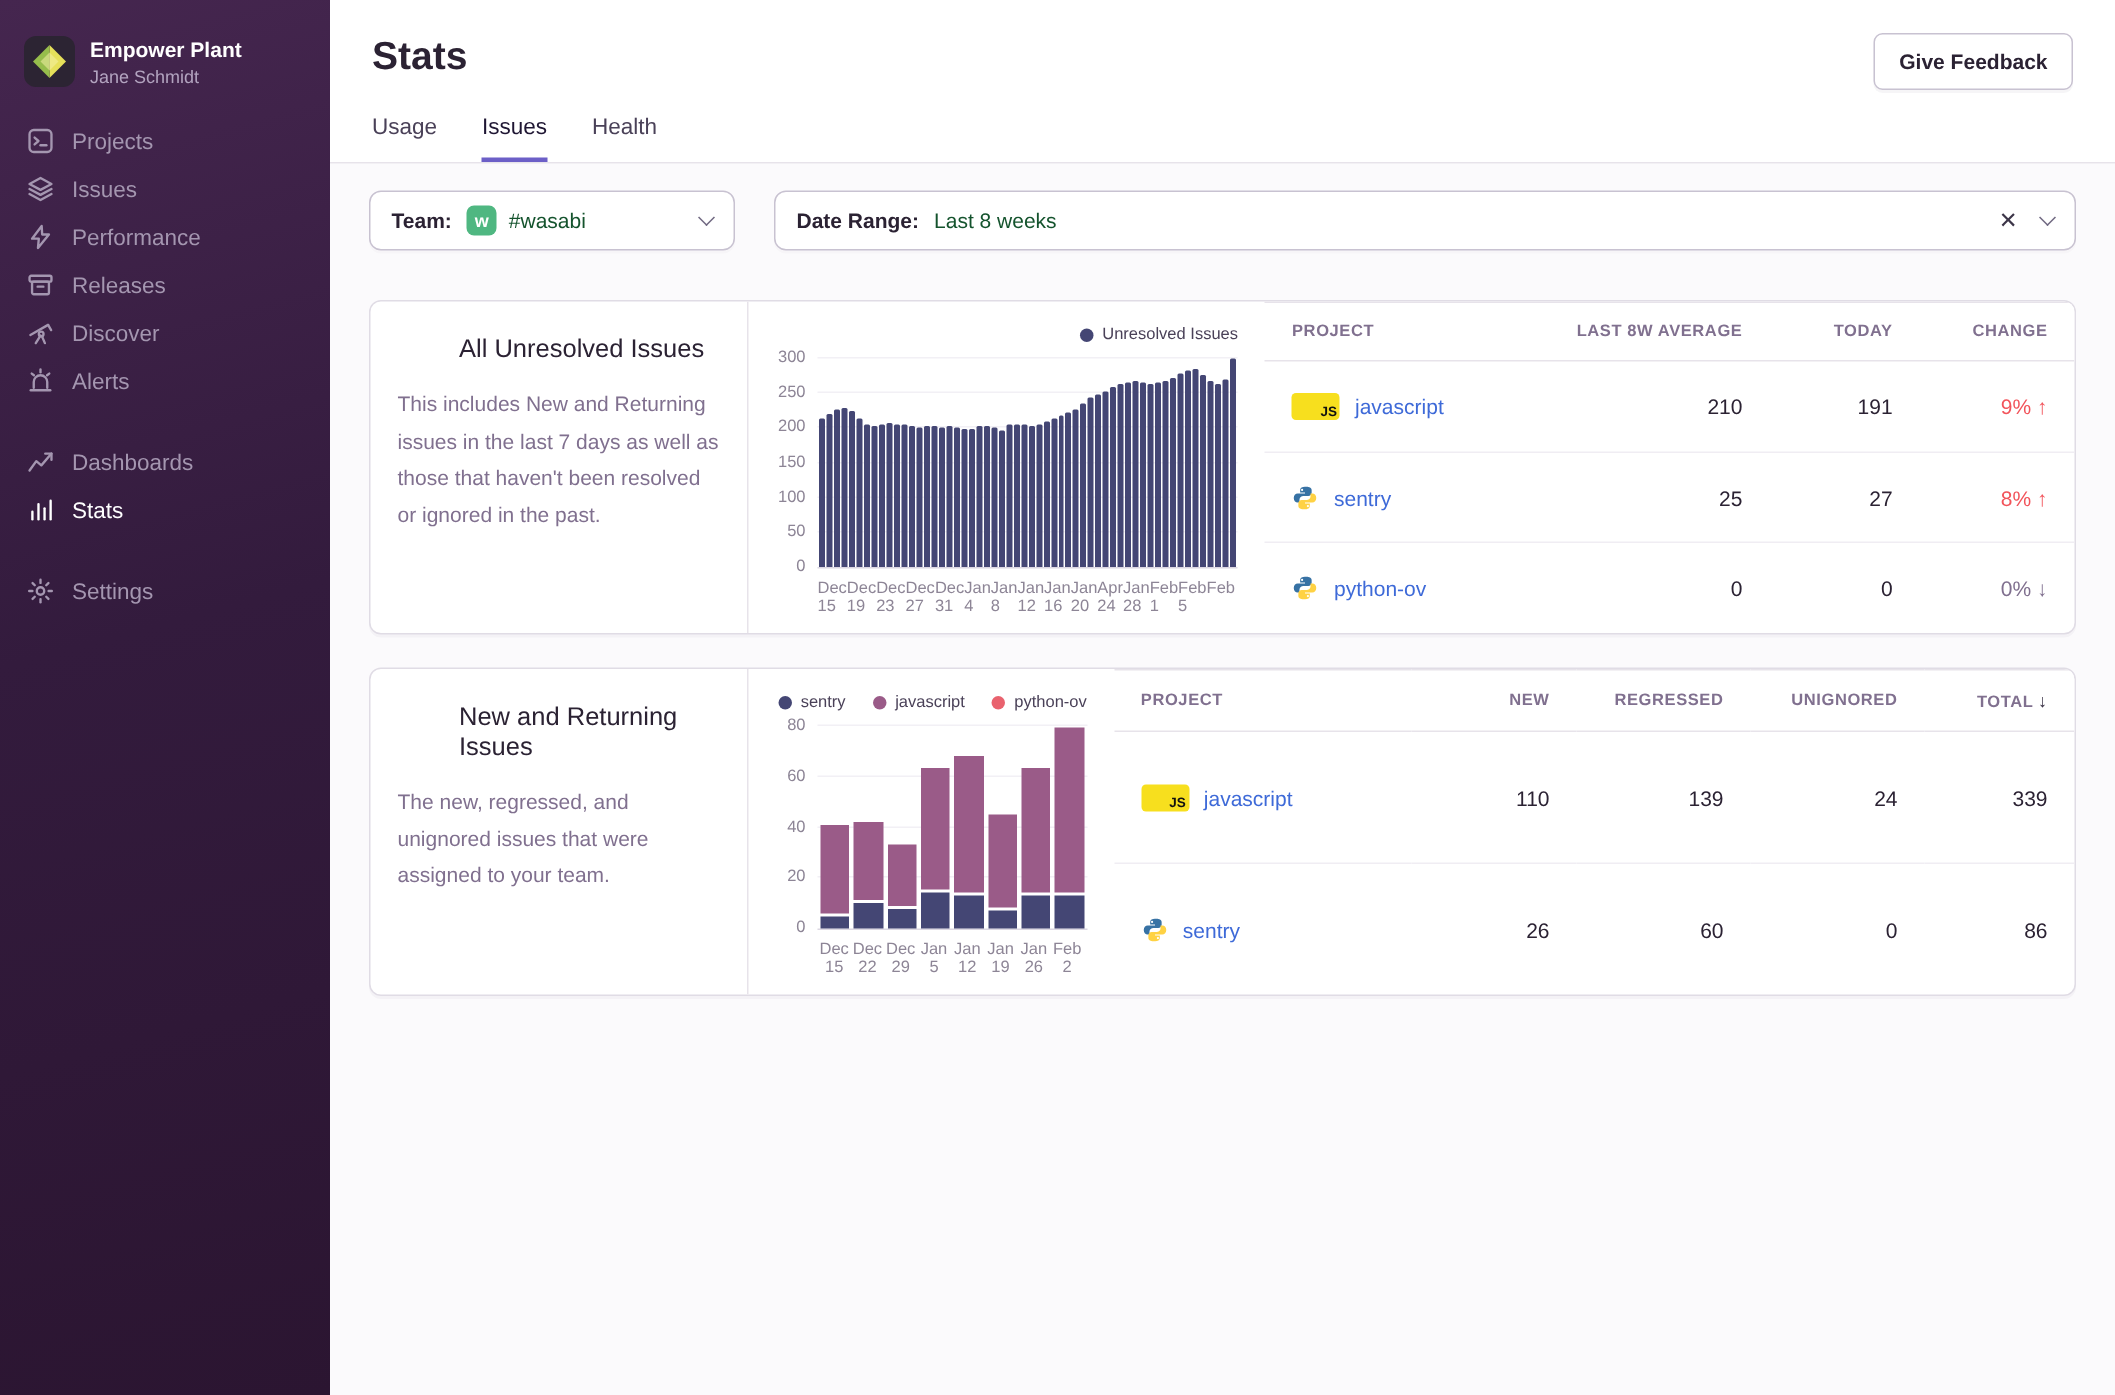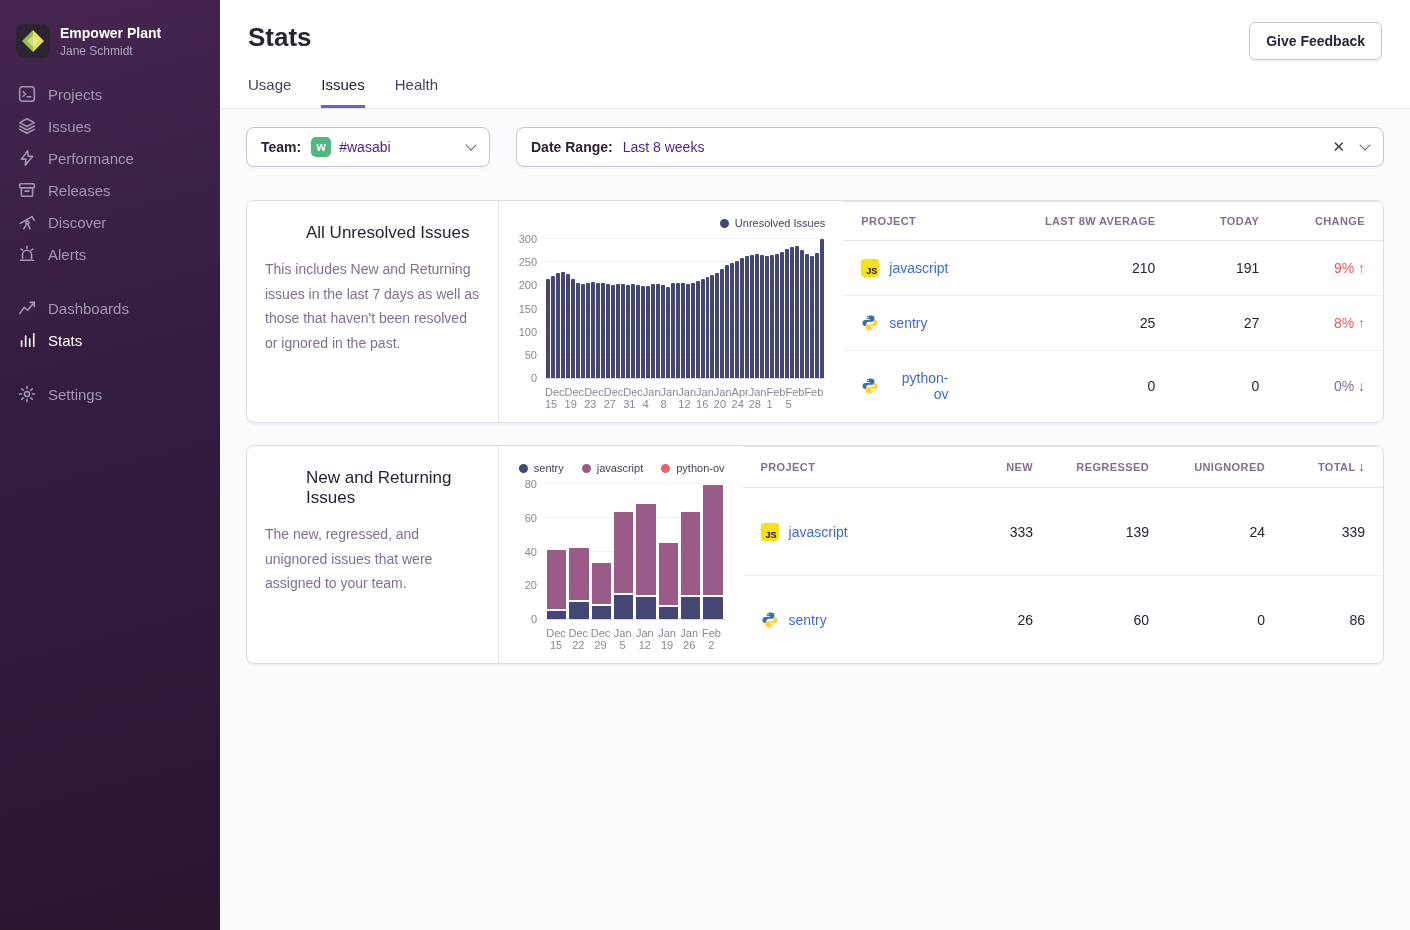--- a/index.html
+++ b/index.html
@@ -36,21 +36,21 @@
 
   .content { flex: 1; padding: 18px 26px; overflow: hidden; }
 
   
   .filter-row { display: flex; gap: 26px; margin-bottom: 33px; }
   .select-box { background: #fff; border: 1px solid #c8c2d1; border-radius: 8px; height: 40px;
     display: flex; align-items: center; padding: 0 14px; box-shadow: 0 2px 0 rgba(37,11,54,0.02); cursor: pointer; }
   .team-box { width: 244px; }
   .date-box { flex: 1; }
   .f-label { font-weight: 700; font-size: 14px; color: #2b2233; margin-right: 10px; }
-  .f-value { font-size: 14px; color: #4c1d95; text-align: right; }
+  .f-value { font-size: 14px; color: #14532d; text-align: right; }
   .team-avatar { width: 20px; height: 20px; border-radius: 5px; background: #4fb781; color: #fff;
     font-size: 12px; font-weight: 700; display: flex; align-items: center; justify-content: center; margin-right: 8px; }
   .chev { width: 8px; height: 8px; border-right: 1.8px solid #6f6780; border-bottom: 1.8px solid #6f6780;
     transform: rotate(45deg); margin-top: -4px; }
   .spacer { flex: 1; }
   .clear-x { font-size: 15px; color: #3c3548; margin-right: 16px; cursor: pointer; }
 
   
   .panel { display: flex; background: #fff; border: 1px solid #e0dce5; border-radius: 8px;
     margin-bottom: 22px; box-shadow: 0 2px 0 rgba(37,11,54,0.03); overflow: hidden; }
@@ -85,21 +85,21 @@
   .data-table { width: 100%; border-collapse: collapse; font-size: 14px; }
   .data-table th { font-size: 11px; font-weight: 700; color: #80708f; text-transform: uppercase;
     letter-spacing: 0.4px; padding: 13px 18px; border-top: 1px solid #e7e3ea; border-bottom: 1px solid #e7e3ea;
     text-align: right; background: #fff; white-space: nowrap; }
   .data-table th.col-project { text-align: left; }
   .data-table td { padding: 12px 18px; border-bottom: 1px solid #f0edf3; text-align: right; color: #2b2233; }
   .data-table tr:last-child td { border-bottom: none; }
   .w-avg { width: 220px; } .w-110 { width: 110px; } .w-116 { width: 116px; } .w-100 { width: 100px; }
   .proj { display: flex; align-items: center; gap: 10px; }
   .plink { color: #3e6ad8; text-decoration: none; cursor: pointer; }
-  .js-icon { width: 18px; height: 18px; background: #f7df1e; border-radius: 3px; color: #111;
+  .js-icon { width: 32px; height: 18px; background: #f7df1e; border-radius: 3px; color: #111;
     font-size: 9px; font-weight: 700; display: flex; align-items: flex-end; justify-content: flex-end;
     padding: 1px 2px; }
   .py-icon { width: 18px; height: 18px; display: flex; }
   .change.red { color: #f2545b; }
   .change.gray { color: #80708f; }
   .sort-arrow { color: #3c3548; font-size: 12px; margin-left: 3px; }
 </style>
 </head>
 <body>
 
@@ -524,21 +524,21 @@
               </tr>
             </thead>
             <tbody>
               <tr>
                 <td class="col-project">
                   <div class="proj">
                     <span class="js-icon">JS</span>
                     <a class="plink">javascript</a>
                   </div>
                 </td>
-                <td>333</td>
+                <td>110</td>
                 <td>139</td>
                 <td>24</td>
                 <td>339</td>
               </tr>
               <tr>
                 <td class="col-project">
                   <div class="proj">
                     <span class="py-icon">
                       <svg width="18" height="18" viewBox="0 0 24 24">
                           <path fill="#3772a4" d="M11.9 2c-2.3 0-4.2.9-4.2 2.9v2.2h4.3v.9H5.6C3.4 8 2 9.6 2 12c0 2.4 1.3 4 3.5 4h1.6v-2.6c0-1.9 1.6-3.2 3.6-3.2h4.2c1.7 0 3-1.2 3-2.9V4.9C17.9 3 15.5 2 13.6 2h-1.7z"></path>

